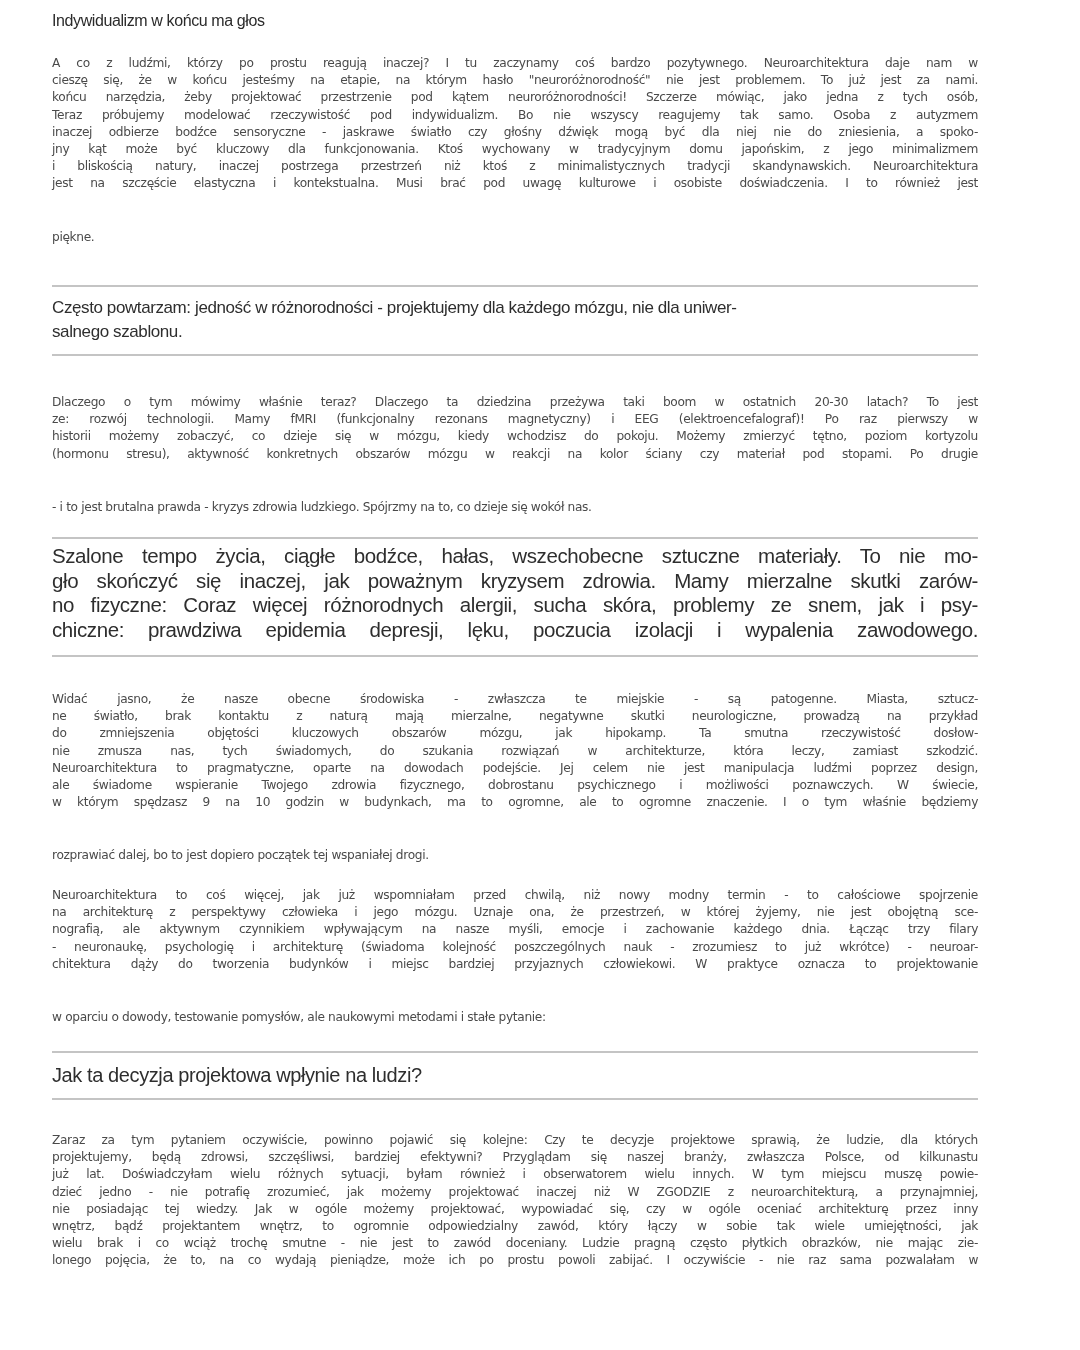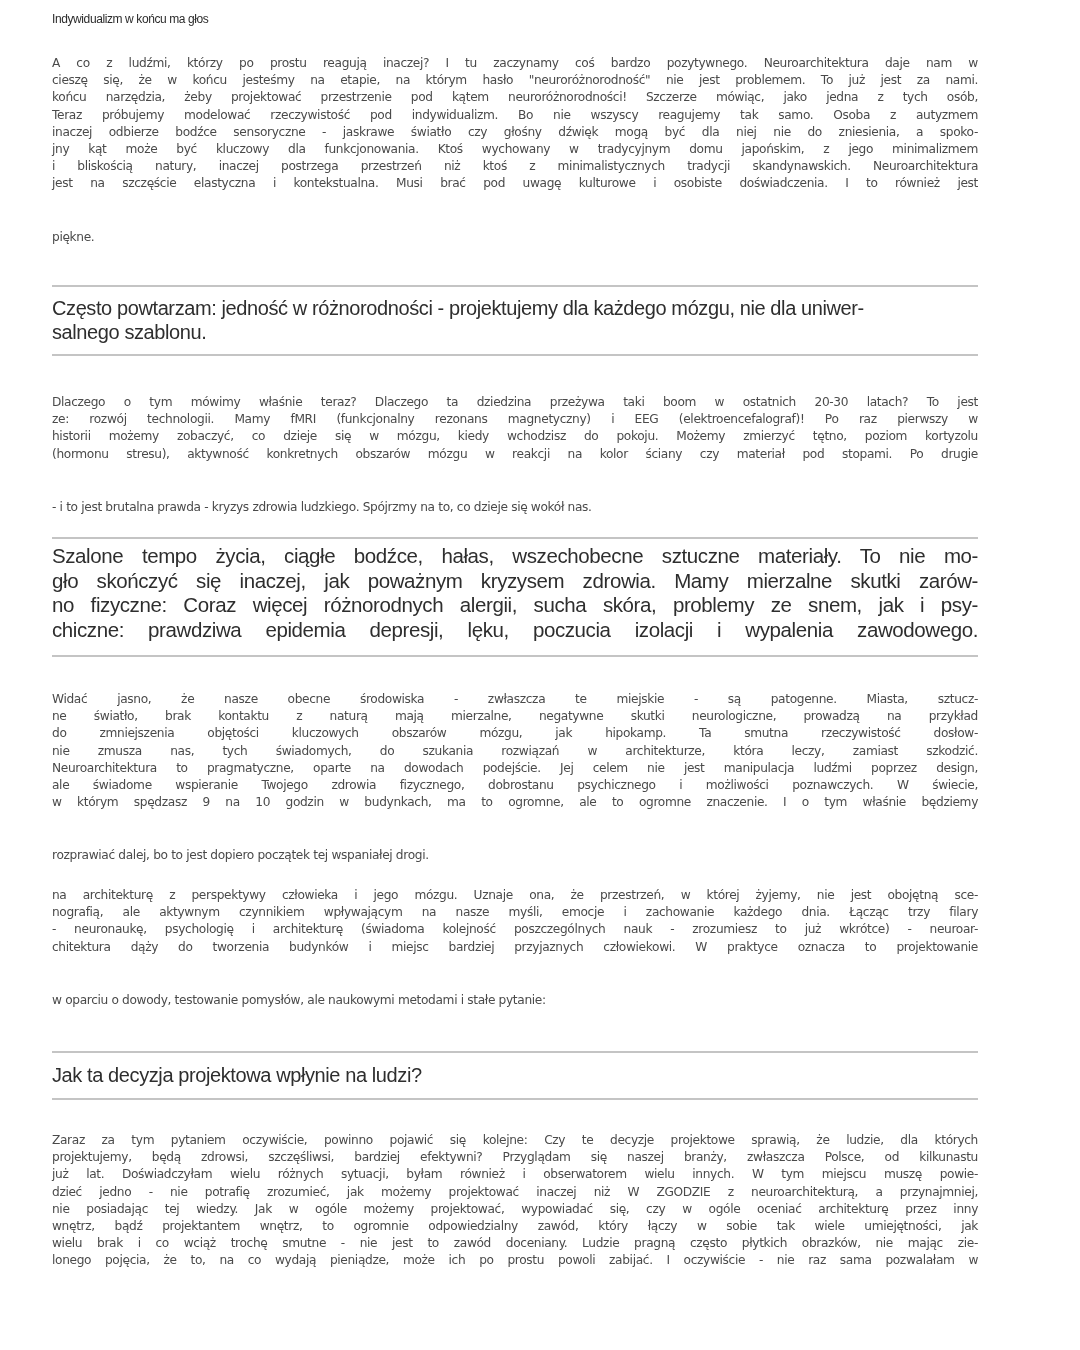--- a/index.html
+++ b/index.html
@@ -1,25 +1,25 @@
 <!DOCTYPE html>
 <html><head>
   <meta charset="utf-8">
   <style>
     html, body { margin: 0; padding: 0; background: #ffffff; }
     body { width: 1080px; height: 1350px; overflow: hidden; position: relative; color: #3a3a3a; }
     .page { position: absolute; left: 52px; top: 0; width: 926px; }
-    .sec-title { position: absolute; left: 0; font-family: "Liberation Sans", sans-serif; font-size: 12px; color: #2b2b2b; letter-spacing: -0.4px; white-space: nowrap; }
+    .sec-title { position: absolute; left: 0; font-family: "Liberation Sans", sans-serif; font-size: 16px; color: #2b2b2b; letter-spacing: -0.4px; white-space: nowrap; }
     .para { position: absolute; left: 0; width: 926px; font-family: "DejaVu Sans", sans-serif; font-size: 12.2px; line-height: 17.2px; color: #4a4a4a; letter-spacing: -0.35px; }
     .para .ln { display: block; text-align: justify; text-align-last: justify; white-space: nowrap; height: 17.2px; }
     .para .ln.last { text-align-last: left; margin-top: 36px; }
     .rule { position: absolute; left: 0; width: 926px; height: 0; border-top: 2px solid #c4c4c4; }
     .quote { position: absolute; left: 0; width: 926px; font-family: "Liberation Sans", sans-serif; color: #2e2e2e; letter-spacing: -0.4px; }
     .quote .ln { display: block; white-space: nowrap; }
-    .quote.q1 { font-size: 20px; line-height: 24px; }
+    .quote.q1 { font-size: 17px; line-height: 24px; }
     .quote.q2 { font-size: 20.5px; line-height: 24.5px; }
     .quote.q2 .ln { text-align: justify; text-align-last: justify; }
     .quote.q3 { font-size: 20px; line-height: 24px; }
   </style>
 </head>
 <body>
 
 <div class="page">
 
   <div class="sec-title" style="top:12px;">Indywidualizm w końcu ma głos</div>
@@ -65,20 +65,21 @@
     <span class="ln">ne światło, brak kontaktu z naturą mają mierzalne, negatywne skutki neurologiczne, prowadzą na przykład</span>
     <span class="ln">do zmniejszenia objętości kluczowych obszarów mózgu, jak hipokamp. Ta smutna rzeczywistość dosłow-</span>
     <span class="ln">nie zmusza nas, tych świadomych, do szukania rozwiązań w architekturze, która leczy, zamiast szkodzić.</span>
     <span class="ln">Neuroarchitektura to pragmatyczne, oparte na dowodach podejście. Jej celem nie jest manipulacja ludźmi poprzez design,</span>
     <span class="ln">ale świadome wspieranie Twojego zdrowia fizycznego, dobrostanu psychicznego i możliwości poznawczych. W świecie,</span>
     <span class="ln">w którym spędzasz 9 na 10 godzin w budynkach, ma to ogromne, ale to ogromne znaczenie. I o tym właśnie będziemy</span>
     <span class="ln last">rozprawiać dalej, bo to jest dopiero początek tej wspaniałej drogi.</span>
   </div>
 
   <div class="para" style="top:887px;">
+    <span class="ln">Neuroarchitektura to coś więcej, jak już wspomniałam przed chwilą, niż nowy modny termin - to całościowe spojrzenie</span>
     <span class="ln">na architekturę z perspektywy człowieka i jego mózgu. Uznaje ona, że przestrzeń, w której żyjemy, nie jest obojętną sce-</span>
     <span class="ln">nografią, ale aktywnym czynnikiem wpływającym na nasze myśli, emocje i zachowanie każdego dnia. Łącząc trzy filary</span>
     <span class="ln">- neuronaukę, psychologię i architekturę (świadoma kolejność poszczególnych nauk - zrozumiesz to już wkrótce) - neuroar-</span>
     <span class="ln">chitektura dąży do tworzenia budynków i miejsc bardziej przyjaznych człowiekowi. W praktyce oznacza to projektowanie</span>
     <span class="ln last">w oparciu o dowody, testowanie pomysłów, ale naukowymi metodami i stałe pytanie:</span>
   </div>
 
   <div class="rule" style="top:1051px;"></div>
   <div class="quote q3" style="top:1063px;">
     <span class="ln">Jak ta decyzja projektowa wpłynie na ludzi?</span>

